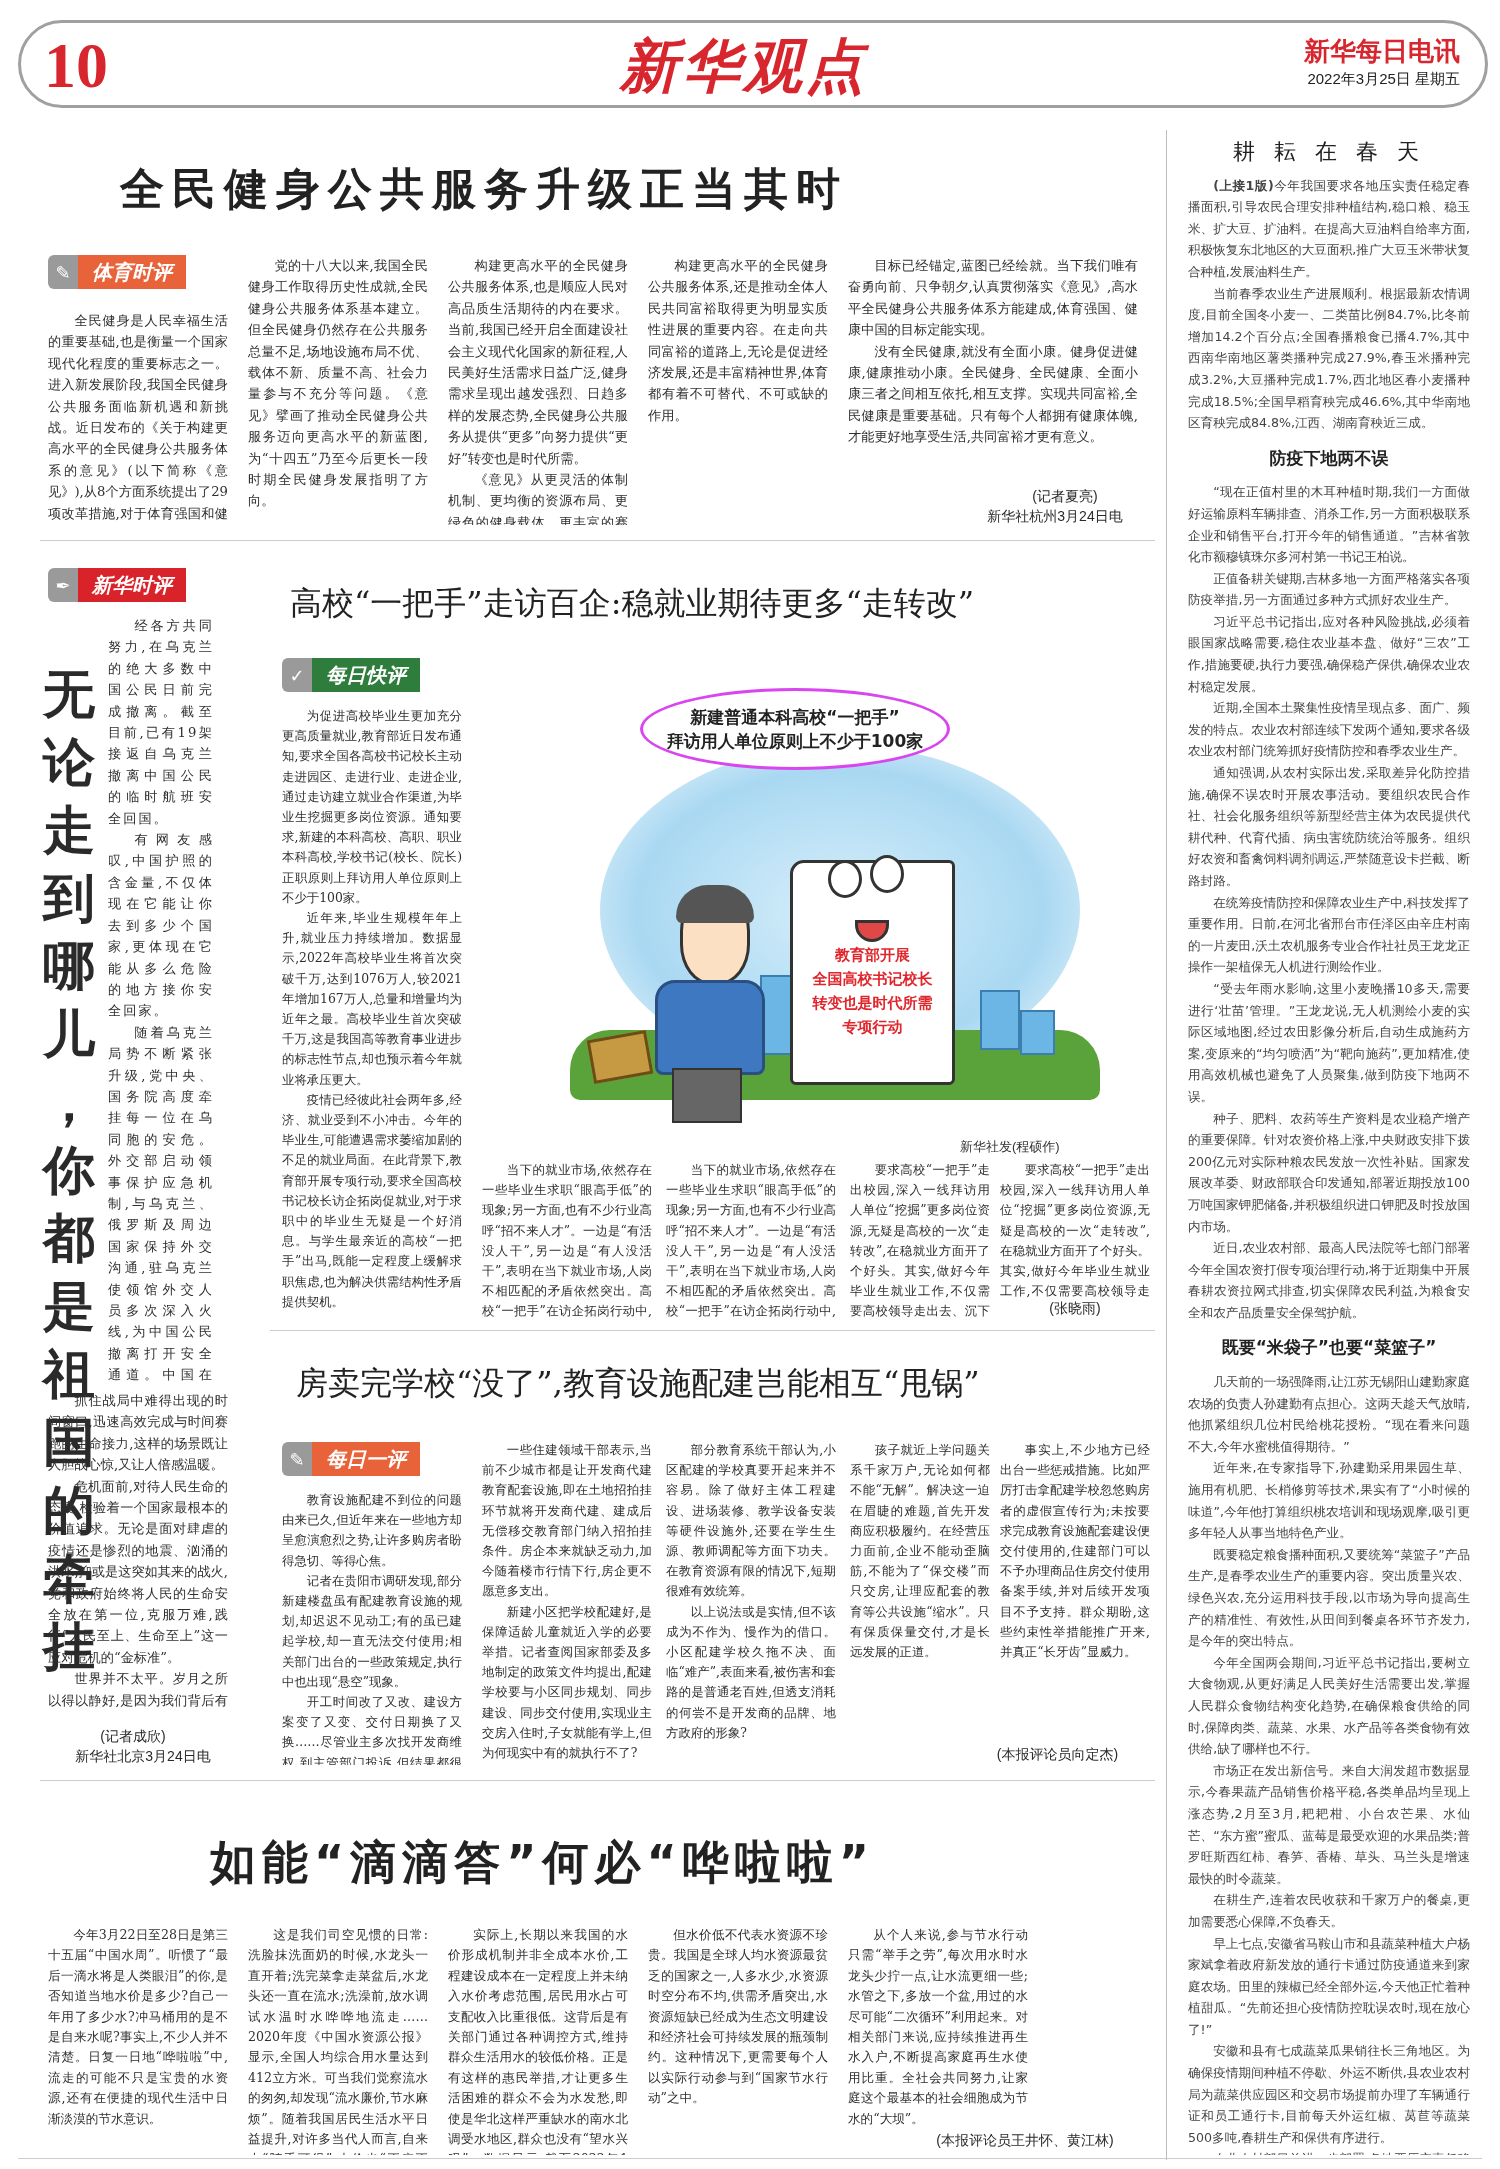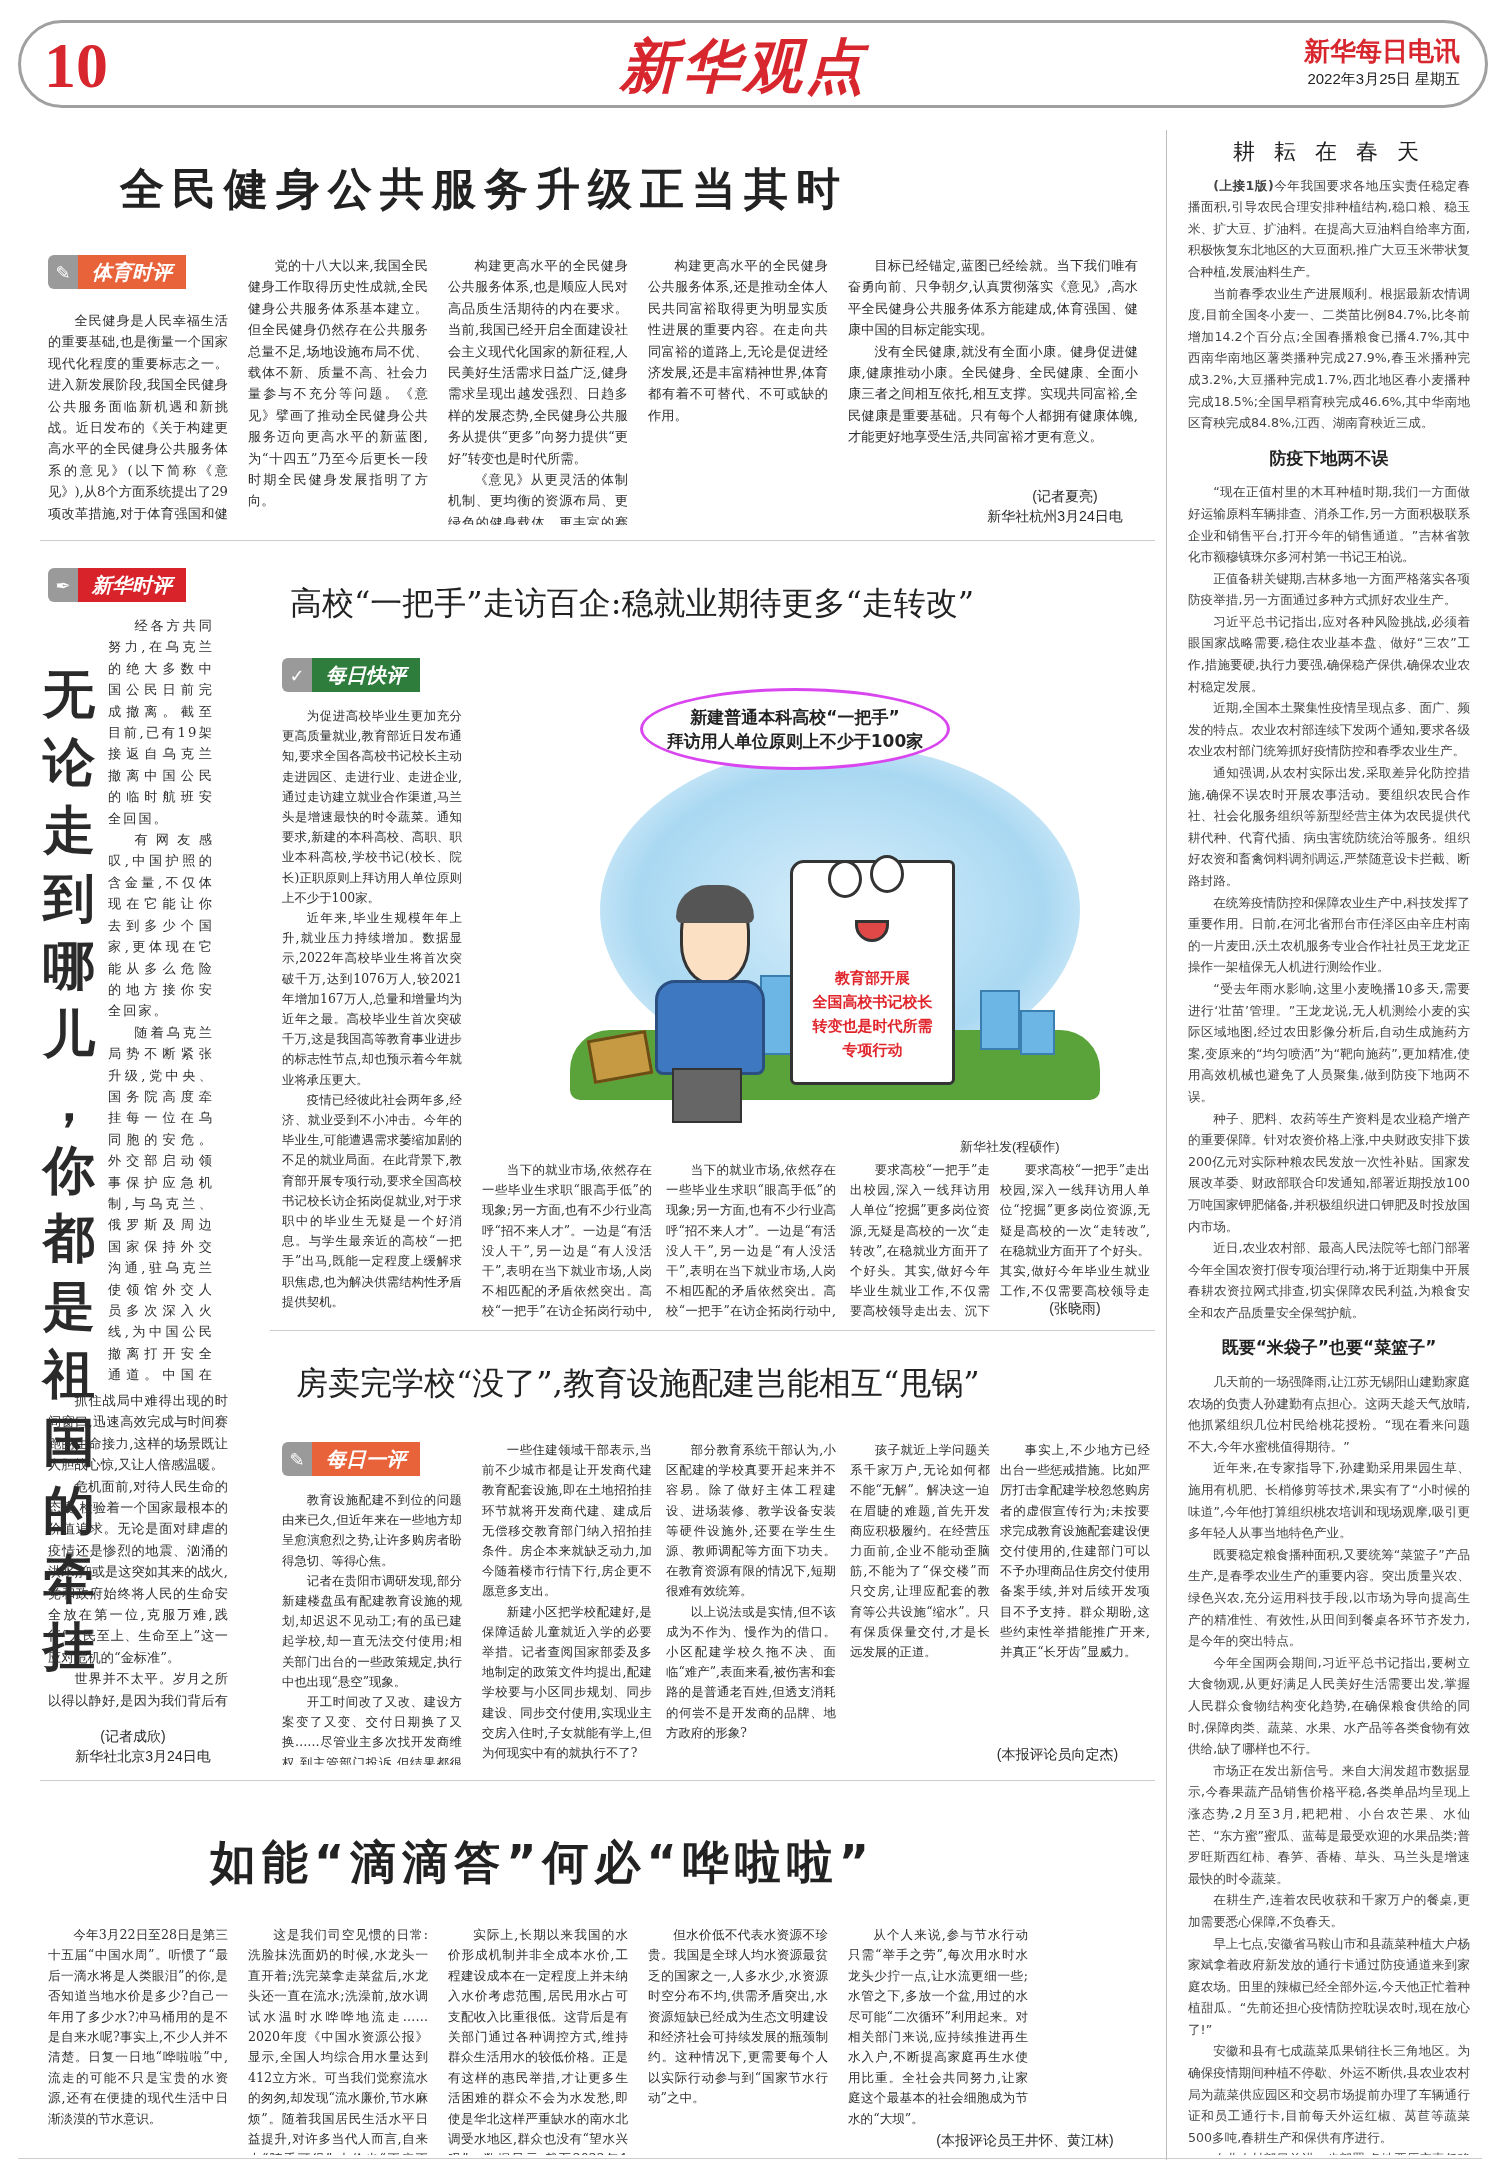--- a/index.html
+++ b/index.html
@@ -21,21 +21,21 @@
 .vtitle{position:absolute;left:34px;top:660px;width:70px;font-family:"DejaVu Serif",serif;font-weight:bold;font-size:52px;line-height:68px;color:#2a2a2a;text-align:center}
 .vtitle span{display:block}
 .rcol{position:absolute;left:1188px;width:282px;font-family:"DejaVu Sans",sans-serif;font-size:12.6px;line-height:21.6px;color:#444;text-align:justify;overflow:hidden}
 .rcol p{text-indent:2em}
 .rhead{font-weight:bold;font-size:17px;text-align:center;color:#222;margin:14px 0 12px;text-indent:0!important}
 .vline{position:absolute;left:1166px;top:130px;width:1px;height:2030px;background:#bbb}
 .hrule{position:absolute;height:1px;background:#ccc}
 .bubble{position:absolute;left:640px;top:688px;width:310px;height:82px;border:3px solid #d946ef;border-radius:50%;background:#fff;display:flex;flex-direction:column;align-items:center;justify-content:center;font-family:"DejaVu Sans",sans-serif;font-weight:bold;font-size:17px;line-height:24px;color:#222;z-index:2}
 .sky{position:absolute;left:600px;top:745px;width:480px;height:330px;border-radius:50%;background:radial-gradient(ellipse at center,#d7eefa 0%,#a9d8f2 60%,#fff 100%)}
 .grass{position:absolute;left:570px;top:1030px;width:530px;height:70px;background:#5aa23a;border-radius:40px 40px 10px 10px}
-.scroll{position:absolute;left:790px;top:860px;width:165px;height:225px;background:#fff;border:3px solid #333;border-radius:14px 6px 6px 6px;z-index:3;display:flex;flex-direction:column;align-items:center;justify-content:flex-end;padding-bottom:20px}
+.scroll{position:absolute;left:790px;top:860px;width:165px;height:225px;background:#fff;border:3px solid #333;border-radius:14px 6px 6px 6px;z-index:3;display:flex;flex-direction:column;align-items:center;justify-content:flex-end;padding-bottom:43px}
 .scroll-text{font-family:"DejaVu Sans",sans-serif;font-weight:bold;color:#e0262c;font-size:15px;line-height:24px;text-align:center}
 .eye{position:absolute;width:34px;height:38px;border:3px solid #333;border-radius:50%;background:#fff;z-index:4}
 .mouth{position:absolute;left:855px;top:920px;width:34px;height:22px;background:#e04848;border:3px solid #333;border-radius:0 0 20px 20px;z-index:4}
 .man-head{position:absolute;left:680px;top:895px;width:70px;height:90px;background:#fbe0c4;border:3px solid #333;border-radius:40% 40% 45% 45%;z-index:4}
 .man-hair{position:absolute;left:676px;top:885px;width:78px;height:38px;background:#555;border-radius:40px 40px 8px 8px;z-index:5}
 .man-body{position:absolute;left:655px;top:980px;width:110px;height:95px;background:#3e78c0;border:3px solid #2a4f80;border-radius:20px 20px 8px 8px;z-index:4}
 .man-legs{position:absolute;left:672px;top:1068px;width:70px;height:55px;background:#666;border:2px solid #333;z-index:4}
 .briefcase{position:absolute;left:590px;top:1035px;width:60px;height:44px;background:#c59a42;border:3px solid #6b4e15;z-index:5;transform:rotate(-10deg)}
 .building{position:absolute;background:#6cb6e6;border:2px solid #3a7fb0;z-index:1}
 .credit{position:absolute;left:960px;top:1138px;font-family:"Liberation Sans",sans-serif;font-size:13px;color:#333}
@@ -114,21 +114,21 @@
 </div>
 <div class="sig" style="position:absolute;left:48px;top:1728px;width:170px">(记者成欣)</div>
 <div class="sig" style="position:absolute;left:48px;top:1748px;width:190px">新华社北京3月24日电</div>
 
 <div class="h1" style="left:290px;top:582px;font-size:32px;font-family:'DejaVu Serif',serif;font-weight:normal">高校“一把手”走访百企:稳就业期待更多“走转改”</div>
 <div class="badge" style="left:282px;top:658px">
   <span class="gray">✓</span>
   <span class="label" style="background:#2e7d3c">每日快评</span>
 </div>
 <div class="col" style="left:282px;top:706px;width:180px;height:610px;font-size:12.4px;line-height:20.2px">
-  <p>为促进高校毕业生更加充分更高质量就业,教育部近日发布通知,要求全国各高校书记校长主动走进园区、走进行业、走进企业,通过走访建立就业合作渠道,马兰头是增速最快的时令蔬菜。通知要求,新建的本科高校、高职、职业本科高校,学校书记(校长、院长)正职原则上拜访用人单位原则上不少于100家。</p>
+  <p>为促进高校毕业生更加充分更高质量就业,教育部近日发布通知,要求全国各高校书记校长主动走进园区、走进行业、走进企业,通过走访建立就业合作渠道,为毕业生挖掘更多岗位资源。通知要求,新建的本科高校、高职、职业本科高校,学校书记(校长、院长)正职原则上拜访用人单位原则上不少于100家。</p>
   <p>近年来,毕业生规模年年上升,就业压力持续增加。数据显示,2022年高校毕业生将首次突破千万,达到1076万人,较2021年增加167万人,总量和增量均为近年之最。高校毕业生首次突破千万,这是我国高等教育事业进步的标志性节点,却也预示着今年就业将承压更大。</p>
   <p>疫情已经彼此社会两年多,经济、就业受到不小冲击。今年的毕业生,可能遭遇需求萎缩加剧的不足的就业局面。在此背景下,教育部开展专项行动,要求全国高校书记校长访企拓岗促就业,对于求职中的毕业生无疑是一个好消息。与学生最亲近的高校“一把手”出马,既能一定程度上缓解求职焦虑,也为解决供需结构性矛盾提供契机。</p>
 </div>
 <div class="col" style="left:482px;top:1160px;width:170px;height:160px;font-size:12.4px;line-height:20.2px">
   <p>当下的就业市场,依然存在一些毕业生求职“眼高手低”的现象;另一方面,也有不少行业高呼“招不来人才”。一边是“有活没人干”,另一边是“有人没活干”,表明在当下就业市场,人岗不相匹配的矛盾依然突出。高校“一把手”在访企拓岗行动中,近期可摸清用人单位的实际需求,精准推荐人才;远期可借此机会进行社会需求调研,分析行业发展趋势和用人单位选人标准,进而有针对性地改善专业设置、课程内容、培养模式等,提高毕业生的市场适配度,使教育与劳动力市场需求在数量、结构和质量上更好匹配。</p>
 </div>
 <div class="col" style="left:666px;top:1160px;width:170px;height:160px;font-size:12.4px;line-height:20.2px">
   <p>当下的就业市场,依然存在一些毕业生求职“眼高手低”的现象;另一方面,也有不少行业高呼“招不来人才”。一边是“有活没人干”,另一边是“有人没活干”,表明在当下就业市场,人岗不相匹配的矛盾依然突出。高校“一把手”在访企拓岗行动中,近期可摸清用人单位的实际需求,精准推荐人才;远期可借此机会进行社会需求调研,分析行业发展趋势和用人单位选人标准,进而有针对性地改善专业设置、课程内容、培养模式等,提高毕业生的市场适配度,使教育与劳动力市场需求在数量、结构和质量上更好匹配。</p>
 </div>
 <div class="col" style="left:850px;top:1160px;width:140px;height:160px;font-size:12.4px;line-height:20.2px">

